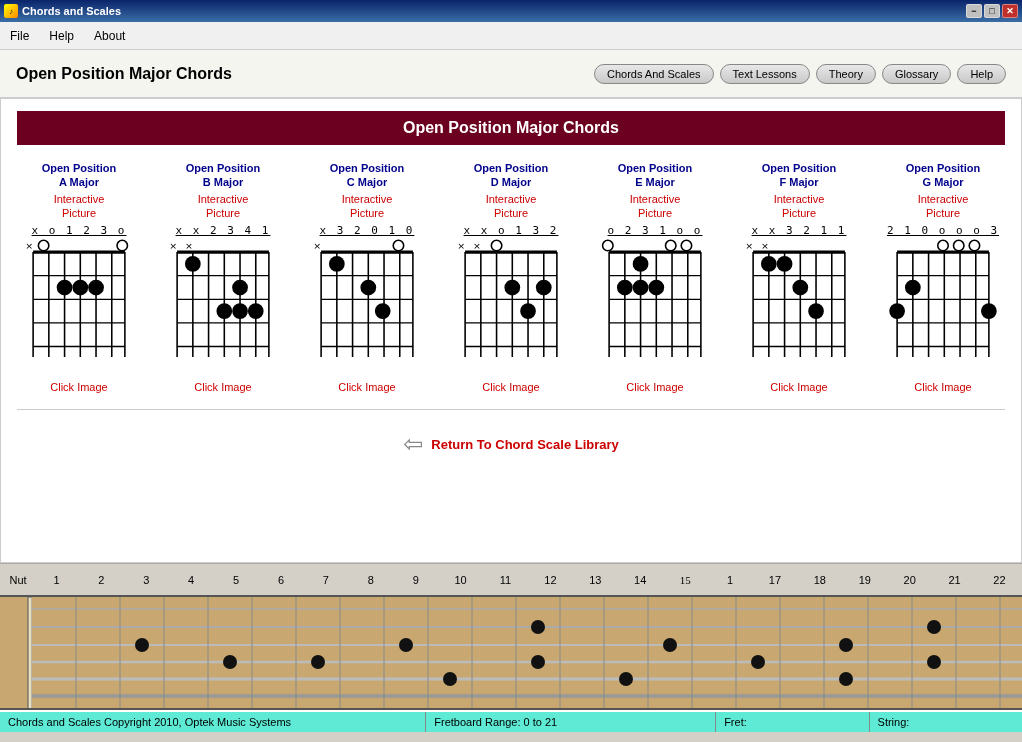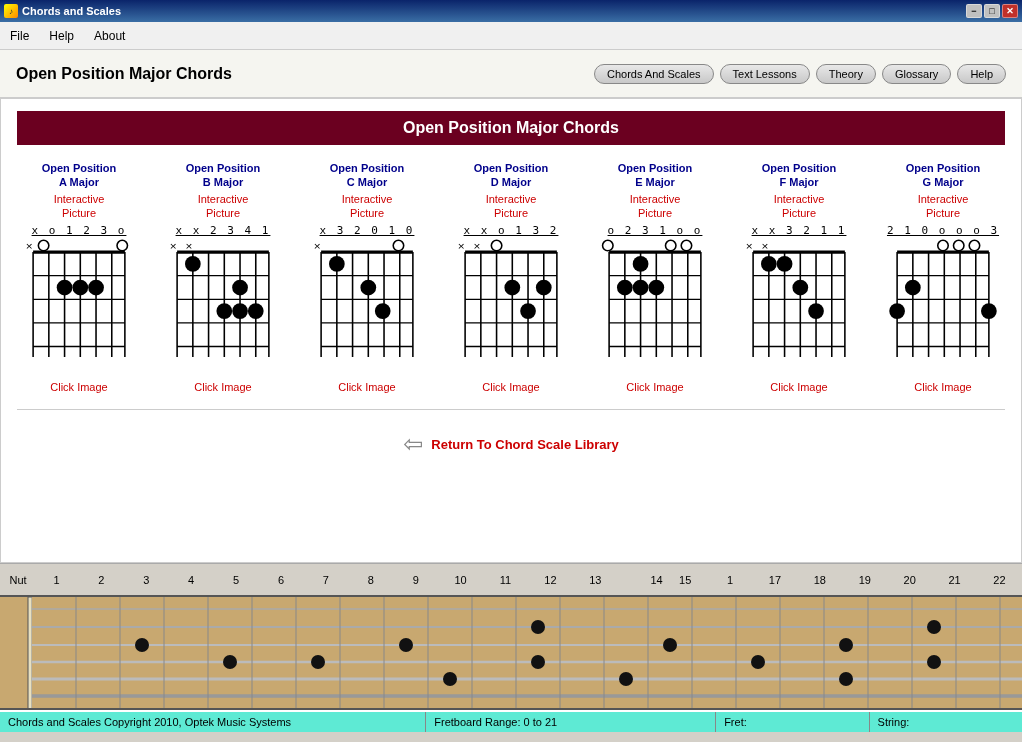--- a/index.html
+++ b/index.html
@@ -487,22 +487,22 @@
       <div style="flex:1;text-align:center;font-size:11px;">4</div>
       <div style="flex:1;text-align:center;font-size:11px;">5</div>
       <div style="flex:1;text-align:center;font-size:11px;">6</div>
       <div style="flex:1;text-align:center;font-size:11px;">7</div>
       <div style="flex:1;text-align:center;font-size:11px;">8</div>
       <div style="flex:1;text-align:center;font-size:11px;">9</div>
       <div style="flex:1;text-align:center;font-size:11px;">10</div>
       <div style="flex:1;text-align:center;font-size:11px;">11</div>
       <div style="flex:1;text-align:center;font-size:11px;">12</div>
       <div style="flex:1;text-align:center;font-size:11px;">13</div>
-      <div style="flex:1;text-align:right;font-size:11px;">14</div>
-      <div style="flex:1;text-align:center;font-size:11px;">15</div>
+      <div style="flex:1;text-align:center;font-size:11px;">14</div>
+      <div style="flex:1;text-align:center;font-size:11px;font-family:Liberation Serif, serif;">15</div>
       <div style="flex:1;text-align:center;font-size:11px;">1</div>
       <div style="flex:1;text-align:center;font-size:11px;">17</div>
       <div style="flex:1;text-align:center;font-size:11px;">18</div>
       <div style="flex:1;text-align:center;font-size:11px;">19</div>
       <div style="flex:1;text-align:center;font-size:11px;">20</div>
       <div style="flex:1;text-align:center;font-size:11px;">21</div>
       <div style="flex:1;text-align:center;font-size:11px;">22</div>
     </div>
   </div>
 

